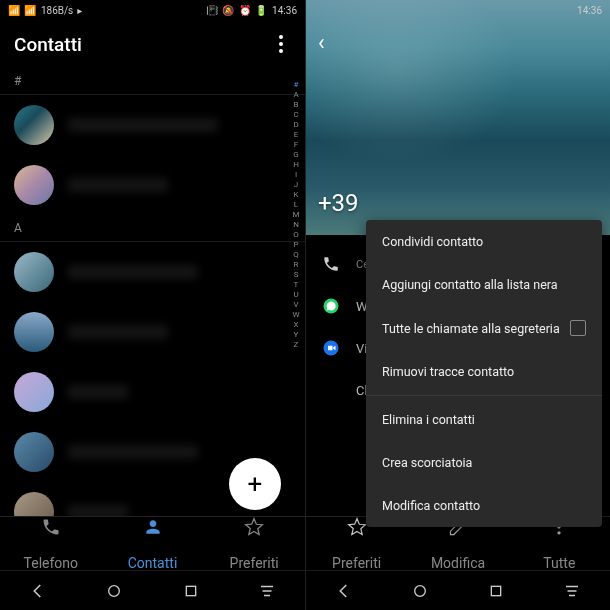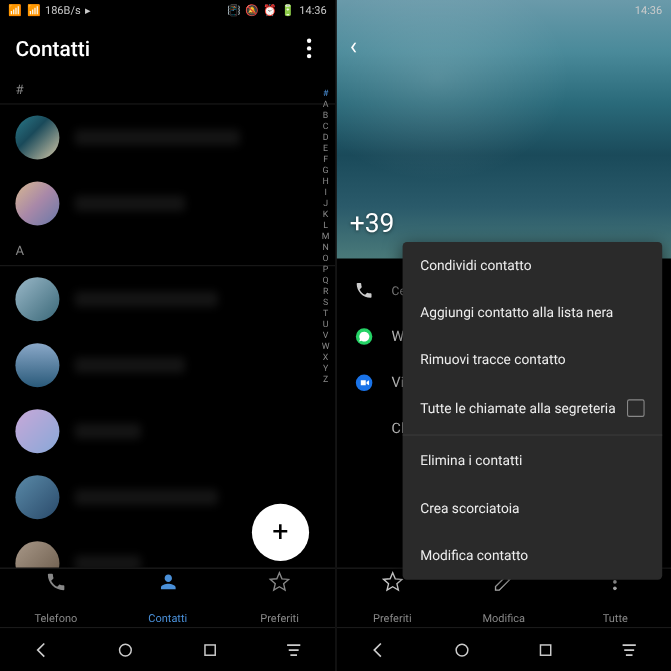--- a/index.html
+++ b/index.html
@@ -34,21 +34,21 @@
 .cn-w2 { max-width: 100px; }
 .cn-w3 { max-width: 130px; }
 .cn-w4 { max-width: 60px; }
 
 .alpha-index { position: absolute; right: 2px; top: 12px; bottom: 0; width: 14px; display: flex; flex-direction: column; justify-content: flex-start; font-size: 8px; color: #888; text-align: center; gap: 1px; }
 .alpha-index .active { color: #4a90d9; }
 
 .fab { position: absolute; right: 24px; bottom: 6px; width: 52px; height: 52px; border-radius: 50%; background: #fff; display: flex; align-items: center; justify-content: center; font-size: 26px; color: #000; box-shadow: 0 2px 8px rgba(0,0,0,0.4); }
 
 .bottom-nav { height: 54px; display: flex; border-top: 1px solid #222; background: #000; }
-.nav-item { flex: 1; display: flex; flex-direction: column; align-items: center; justify-content: center; gap: 18px; color: #888; font-size: 10px; }
+.nav-item { flex: 1; display: flex; flex-direction: column; align-items: center; justify-content: center; gap: 18px; color: #888; font-size: 14px; }
 .nav-item.active { color: #4a90d9; }
 .nav-icon { width: 20px; height: 20px; display: flex; align-items: center; justify-content: center; }
 
 .nav-bar { height: 40px; display: flex; justify-content: space-around; align-items: center; background: #000; border-top: 1px solid #1a1a1a; }
 .nav-btn { width: 22px; height: 22px; display: flex; align-items: center; justify-content: center; }
 
 
 .hero { height: 235px; background: linear-gradient(180deg, #6a9aaa 0%, #4a8a9a 20%, #2a6a7a 40%, #1a4a5a 60%, #2a5a6a 80%, #4a7a7a 100%); position: relative; overflow: hidden; }
 .hero::before { content: ''; position: absolute; inset: 0; background: radial-gradient(ellipse at 30% 30%, rgba(255,255,255,0.15) 0%, transparent 40%); }
 .hero-back { position: absolute; top: 30px; left: 12px; color: #fff; font-size: 22px; }
@@ -259,26 +259,26 @@
   </div>
 
   <div class="context-menu">
     <div class="menu-item">
         <span>Condividi contatto</span>
       </div>
     <div class="menu-item">
         <span>Aggiungi contatto alla lista nera</span>
       </div>
     <div class="menu-item">
-        <span>Rimuovi tracce contatto</span>
-      </div>
-    <div class="menu-item">
       <span>Tutte le chiamate alla segreteria</span>
       <div class="checkbox"></div>
     </div>
+    <div class="menu-item">
+        <span>Rimuovi tracce contatto</span>
+      </div>
     <div class="menu-divider"></div>
     <div class="menu-item">
         <span>Elimina i contatti</span>
       </div>
     <div class="menu-item">
         <span>Crea scorciatoia</span>
       </div>
     <div class="menu-item">
         <span>Modifica contatto</span>
       </div>

